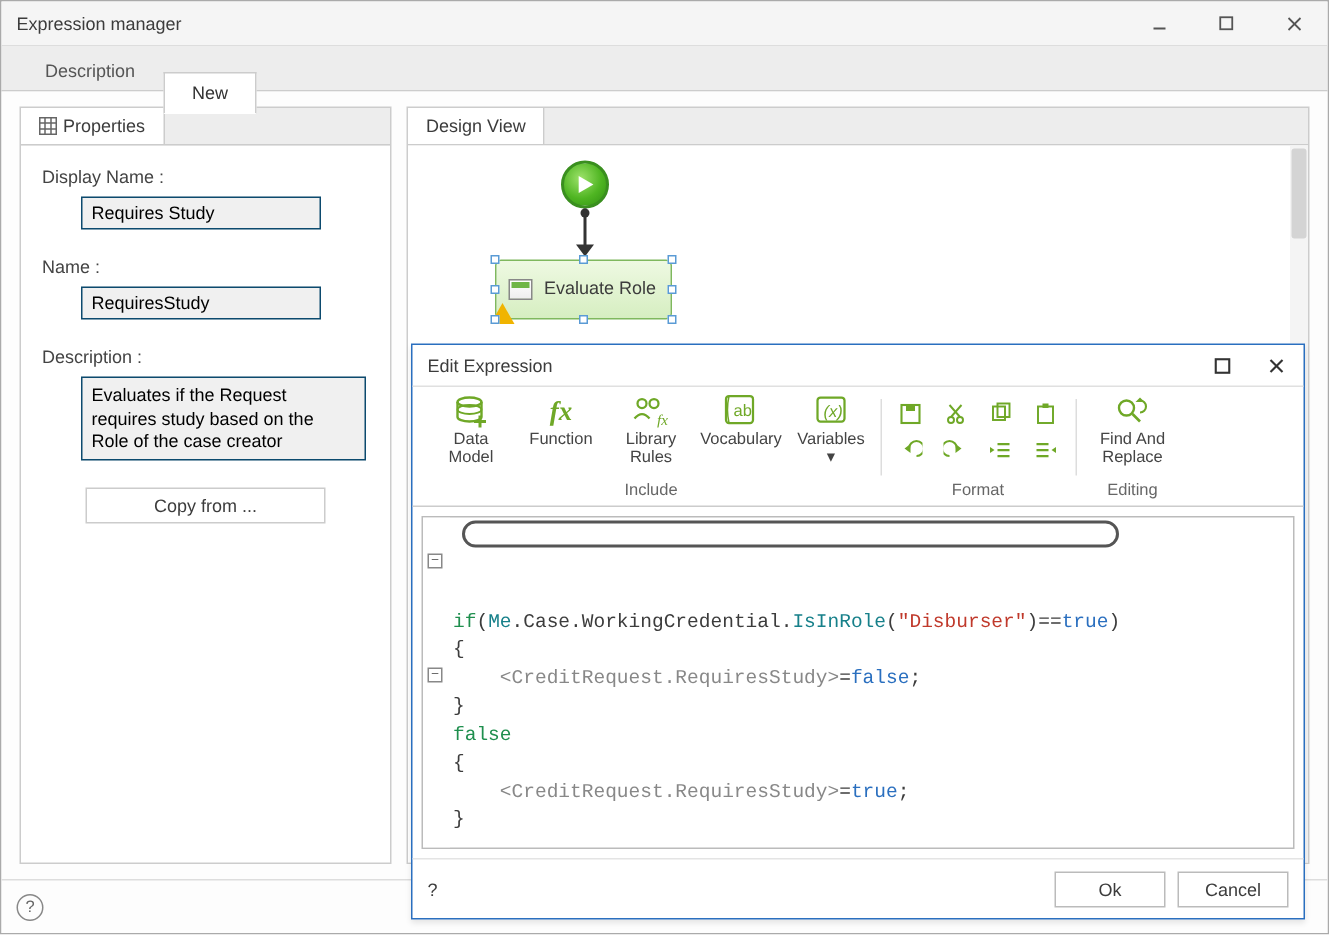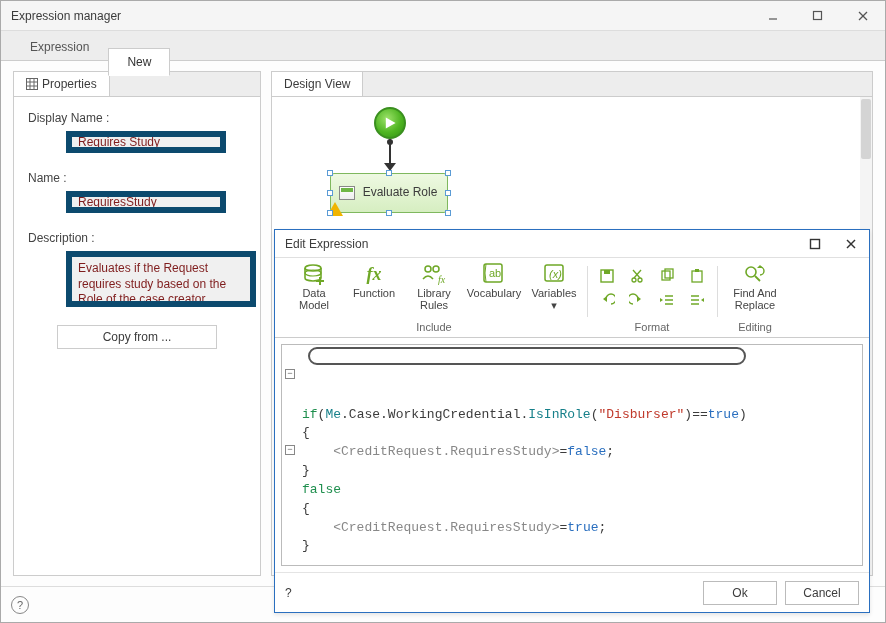--- a/index.html
+++ b/index.html
@@ -13,21 +13,21 @@
   .tab.active { background: #fff; border: 1px solid #ccc; border-bottom: 1px solid #fff; position: relative; top: 16px; color: #333; }
   .body { flex: 1; display: flex; gap: 10px; padding: 10px 12px 10px 12px; background: #fdfdfd; }
   .panel { border: 1px solid #ccc; background: #fff; display: flex; flex-direction: column; }
   .panel.left { width: 248px; }
   .panel.right { flex: 1; position: relative; overflow: hidden; }
   .panel-header { background: #ededed; border-bottom: 1px solid #ccc; display: flex; }
   .ptab { padding: 5px 12px; border-right: 1px solid #ccc; background: #fff; display: flex; align-items: center; gap: 4px; }
   .panel-body { padding: 14px 14px; flex: 1; }
   .fieldgroup { margin-bottom: 18px; }
   .fieldlabel { margin-bottom: 6px; color: #444; }
-  .fieldinput { margin-left: 38px; width: 160px; height: 22px; background: #f0f0f0; border: 6px solid #0c4a6e; padding: 2px 6px; color: #7f1d1d; display: flex; align-items: center; overflow: hidden; }
+  .fieldinput { margin-left: 26px; width: 160px; height: 22px; background: #f0f0f0; border: 1px solid #0c4a6e; padding: 2px 6px; color: #000000; display: flex; align-items: center; overflow: hidden; }
   .fieldinput.desc { height: 56px; width: 190px; align-items: flex-start; padding: 4px 6px; line-height: 1.3; }
   .copybtn { margin: 6px auto 0 auto; width: 160px; height: 24px; background: #fff; border: 1px solid #ccc; display: flex; align-items: center; justify-content: center; cursor: pointer; }
   .design-canvas { flex: 1; position: relative; background: #fff; }
   .scrollbar { position: absolute; right: 0; top: 0; bottom: 0; width: 12px; background: #f4f4f4; }
   .scrollbar .thumb { position: absolute; left: 1px; right: 1px; top: 2px; height: 60px; background: #d4d4d4; border-radius: 2px; }
   .start-node { position: absolute; left: 102px; top: 10px; width: 32px; height: 32px; border-radius: 50%; background: radial-gradient(circle at 40% 35%, #9de26a, #4fb522 55%, #2f8f12); border: 2px solid #3a8f1f; display: flex; align-items: center; justify-content: center; }
   .start-node svg { width: 14px; height: 14px; }
   .connector { position: absolute; left: 117px; top: 42px; width: 2px; height: 28px; background: #333; }
   .conn-arrow { position: absolute; left: 112px; top: 66px; width: 0; height: 0; border-left: 6px solid transparent; border-right: 6px solid transparent; border-top: 8px solid #333; }
   .dot { position: absolute; width: 6px; height: 6px; border-radius: 50%; background: #333; left: 115px; top: 42px; }
@@ -91,21 +91,21 @@
       <div class="tbtn">
         <svg width="12" height="12" viewBox="0 0 12 12">
             <line x1="2" y1="2" x2="10" y2="10" stroke="#555" stroke-width="1.2"></line>
             <line x1="10" y1="2" x2="2" y2="10" stroke="#555" stroke-width="1.2"></line>
           </svg>
       </div>
     </div>
   </div>
 
   <div class="tabstrip">
-    <div class="tab">Expression</div>
+    <div class="tab">Description</div>
     <div class="tab active">New</div>
   </div>
 
   <div class="body">
     <div class="panel left">
       <div class="panel-header">
         <div class="ptab">
           <span>
             <svg width="12" height="12" viewBox="0 0 12 12">
                 <rect x="0.5" y="0.5" width="11" height="11" fill="none" stroke="#666"></rect>

